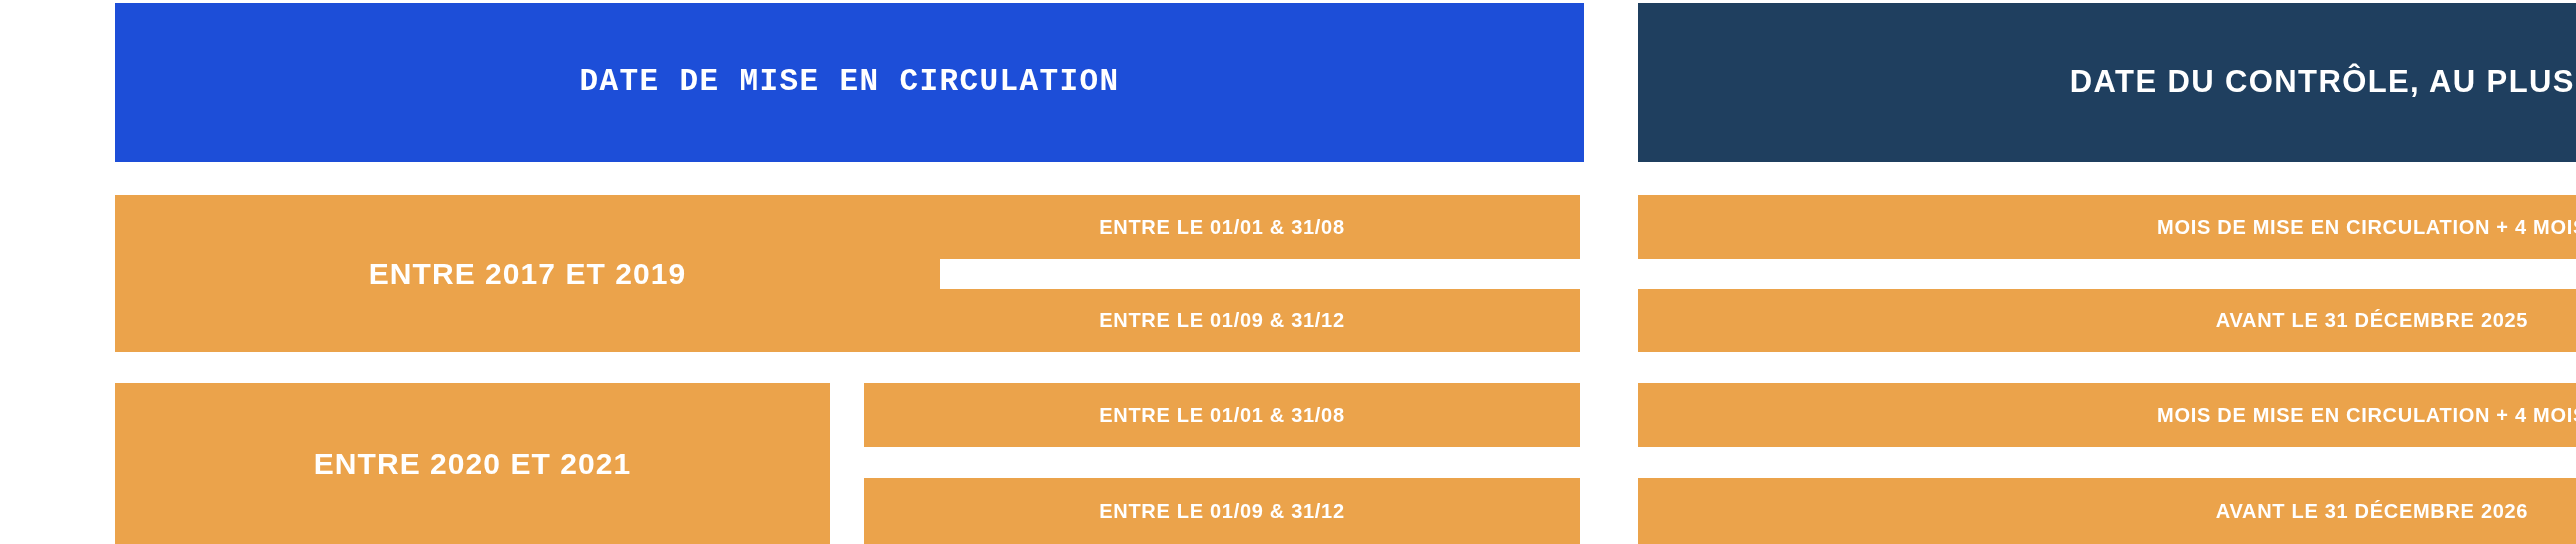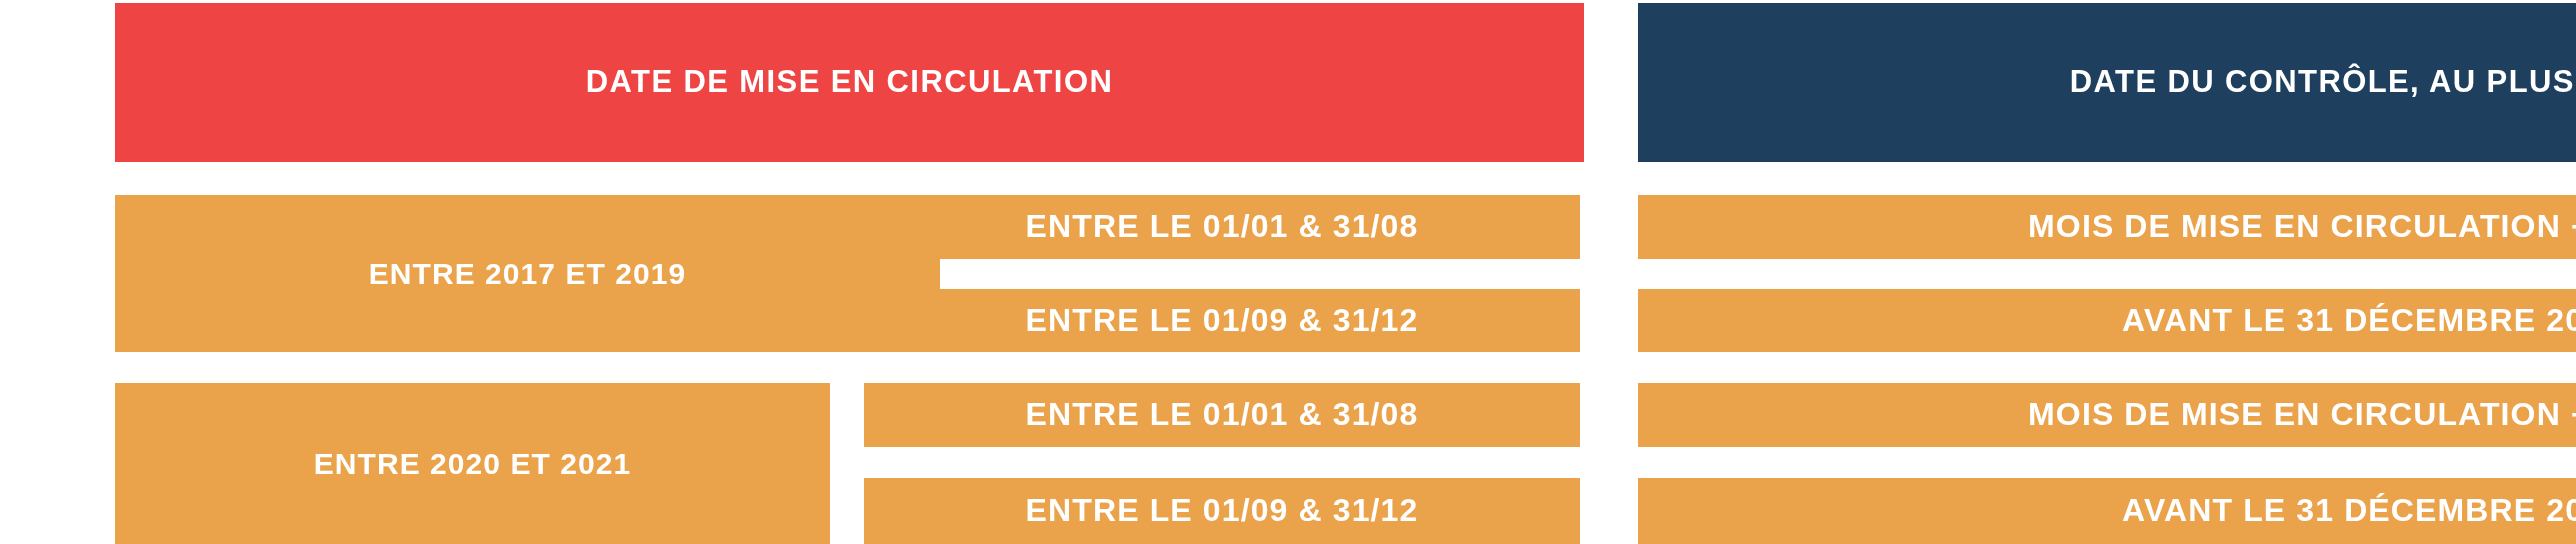--- a/index.html
+++ b/index.html
@@ -39,21 +39,21 @@
   }
 
   .cell.header {
     background: #1F3F5F;
     font-size: 31px;
     letter-spacing: 0.045em;
   }
 
   .cell.data {
     background: #EBA34B;
-    font-size: 32px;
+    font-size: 20px;
     letter-spacing: 0.035em;
   }
 
   .cell.data.year {
     font-size: 30px;
   }
 
   
   #header-left   { left: 115px;  top: 2.6px;  width: 1469px; height: 159px; }
   #header-right  { left: 1638px; top: 2.6px;  width: 1468px; height: 159px; }
@@ -74,21 +74,21 @@
   #period-2-2    { left: 864px; top: 478px; width: 716px; height: 66px; }
 
   #deadline-2-1  { left: 1638px; top: 383px; width: 1468px; height: 64px; }
   #deadline-2-2  { left: 1638px; top: 478px; width: 1468px; height: 66px; }
 </style>
 </head>
 <body style="background: rgb(255, 255, 255);">
 
 <div class="schedule-table">
 
-  <div class="cell header" id="header-left" style="background: #ef4444; color: rgb(255, 255, 255);">DATE DE MISE EN CIRCULATION</div>
+  <div class="cell header" id="header-left" style="background: #1d4ed8; color: rgb(255, 255, 255); font-family: Liberation Mono, monospace;">DATE DE MISE EN CIRCULATION</div>
 
   <div class="cell header" id="header-right" style="background: rgb(31, 63, 95); color: rgb(255, 255, 255);">DATE DU CONTRÔLE, AU PLUS TARD</div>
 
   <div class="cell data year" id="year-cell-1" style="background: rgb(235, 163, 75); color: rgb(255, 255, 255);">ENTRE 2017 ET 2019</div>
 
   <div class="cell data" id="period-1-1" style="background: rgb(235, 163, 75); color: rgb(255, 255, 255);">ENTRE LE 01/01 &amp; 31/08</div>
 
   <div class="cell data" id="deadline-1-1" style="background: rgb(235, 163, 75); color: rgb(255, 255, 255);">MOIS DE MISE EN CIRCULATION + 4 MOIS</div>
 
   <div class="cell data" id="period-1-2" style="background: rgb(235, 163, 75); color: rgb(255, 255, 255);">ENTRE LE 01/09 &amp; 31/12</div>

